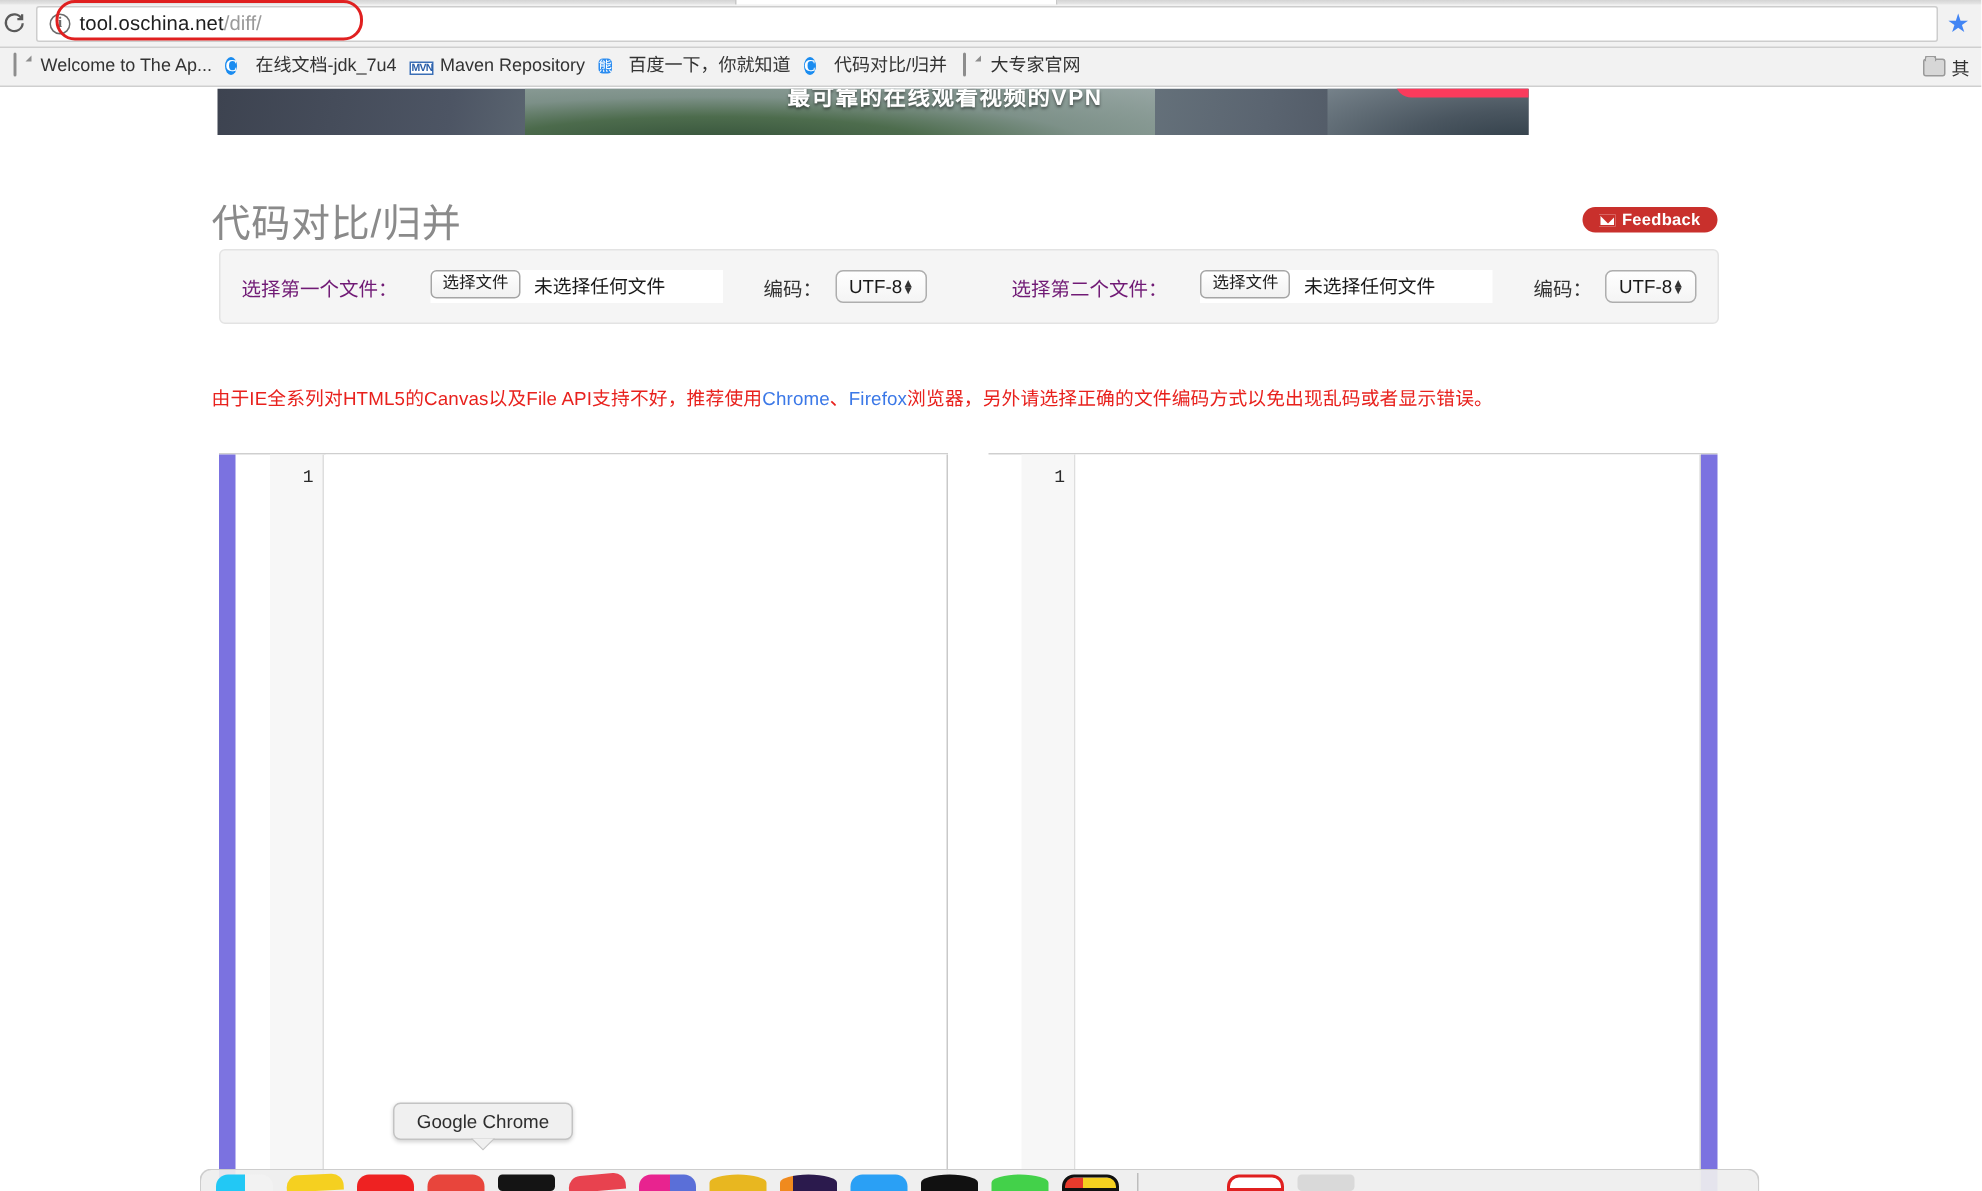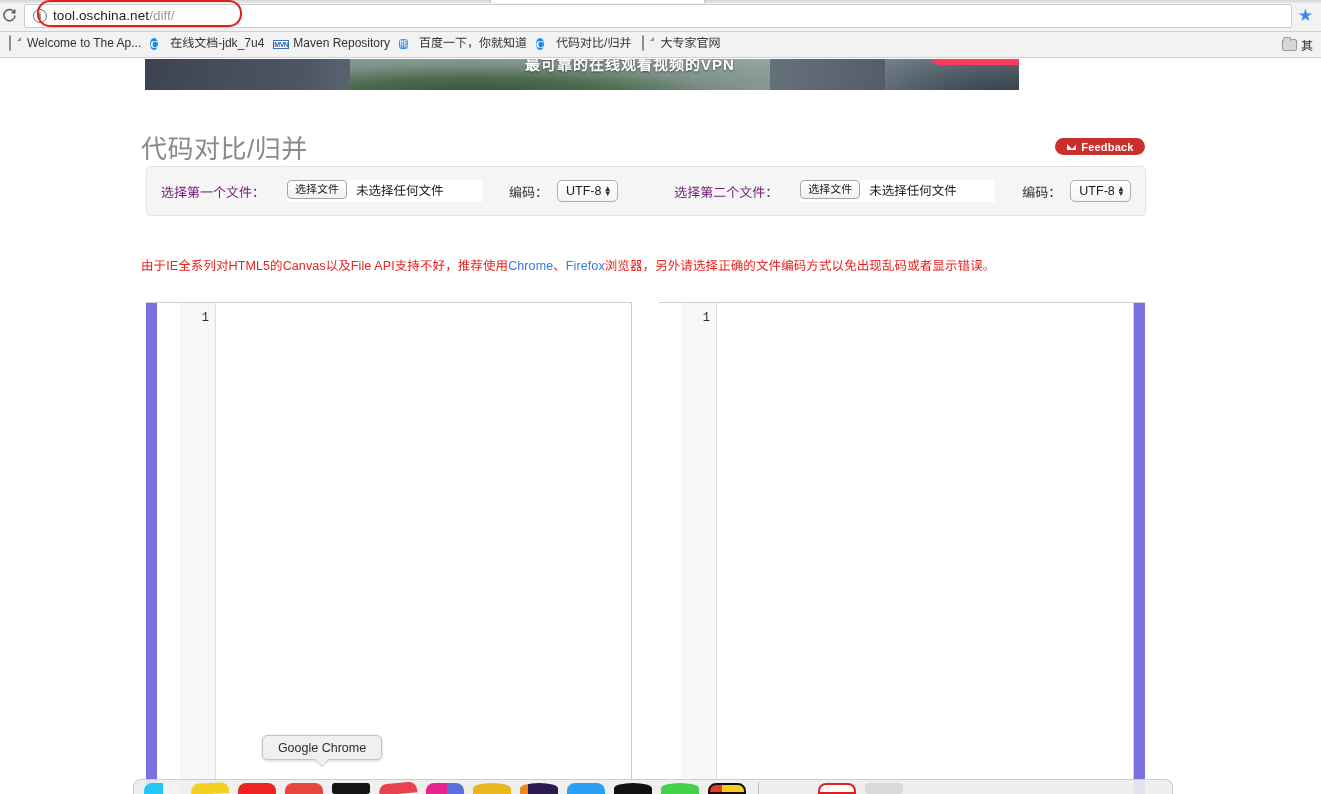--- a/index.html
+++ b/index.html
@@ -239,21 +239,21 @@
   .no-file { font-size:12.5px; color:#1a1a1a; margin-left: 9px; white-space:nowrap; }
 
   .enc-label { margin-left: 27px; white-space:nowrap; font-size:13px; }
   .select-box {
     margin-left: 9px;
     border:1px solid #aeaeae;
     border-radius: 5px;
     background: linear-gradient(to bottom, #ffffff, #f4f4f4);
     height: 22px;
     width: 65px;
-    display:flex; align-items:center; justify-content:space-between;
+    display:flex; align-items:center; 
     padding: 0 5px 0 8px;
     font-size: 12.5px; color:#1a1a1a;
   }
   .sel-arrows {
     display:flex; flex-direction:column; line-height:5px; font-size:8px; color:#333;
   }
   .gap-mid { width: 62px; }
 
   
   .warn {

